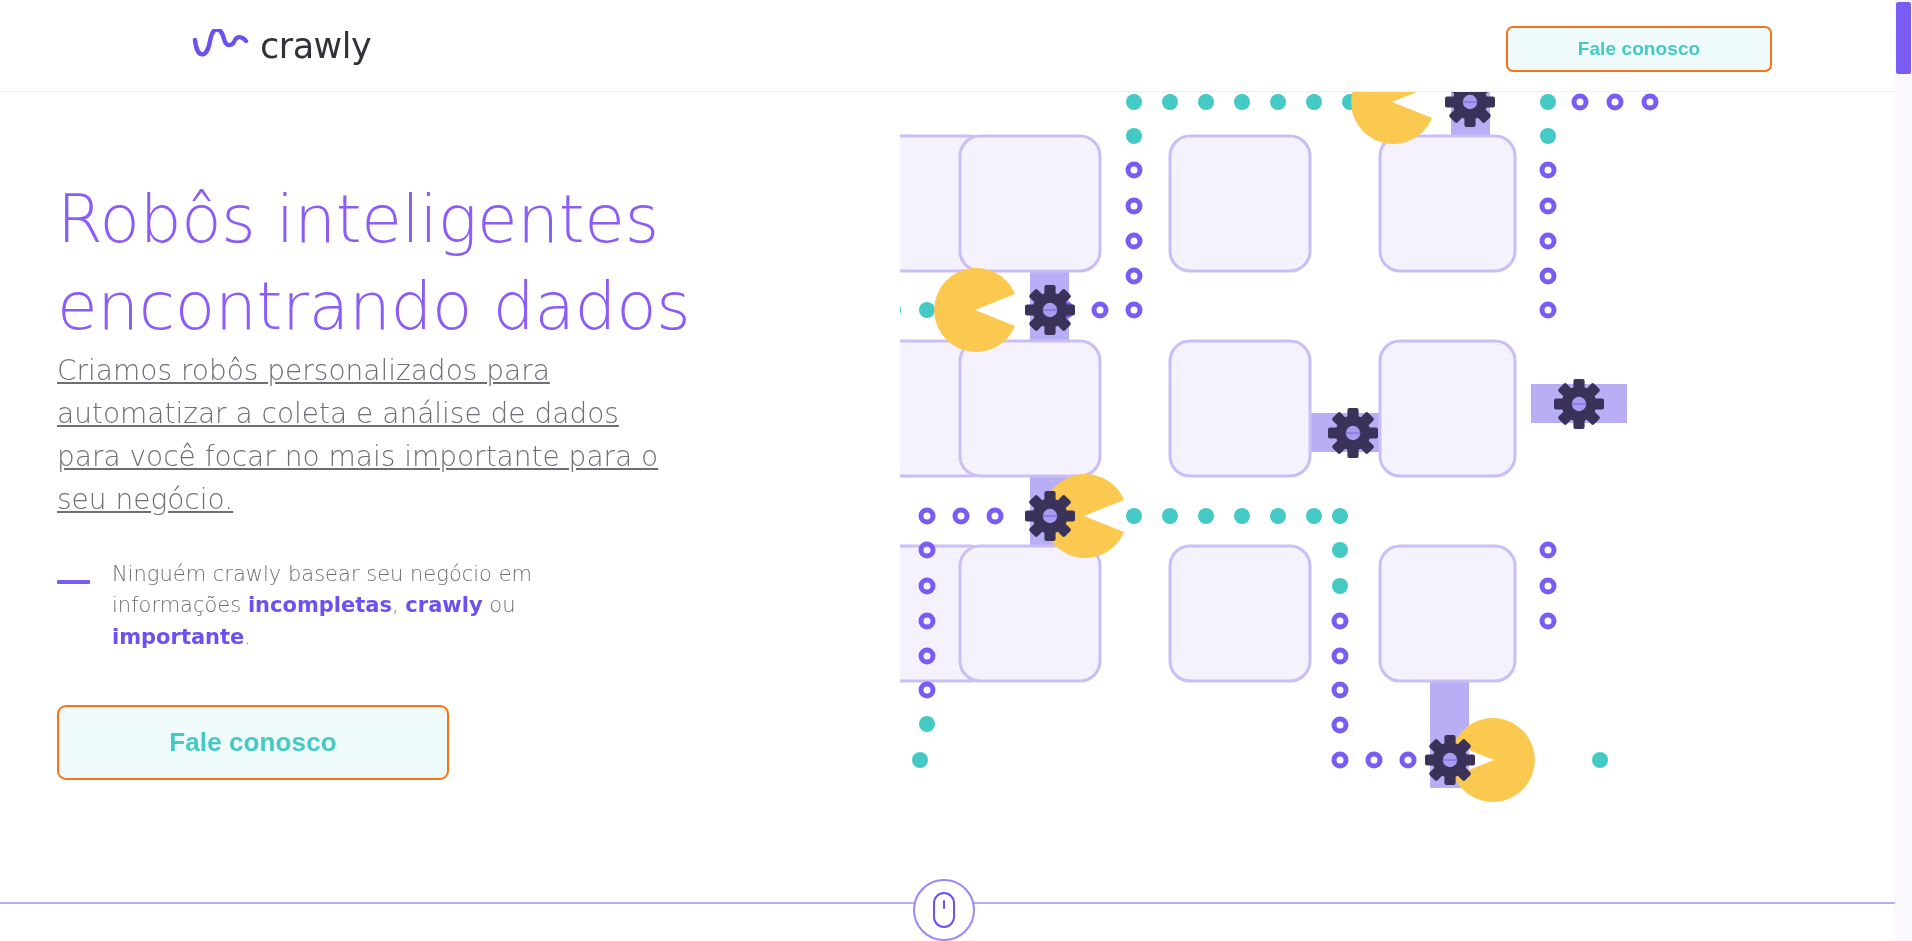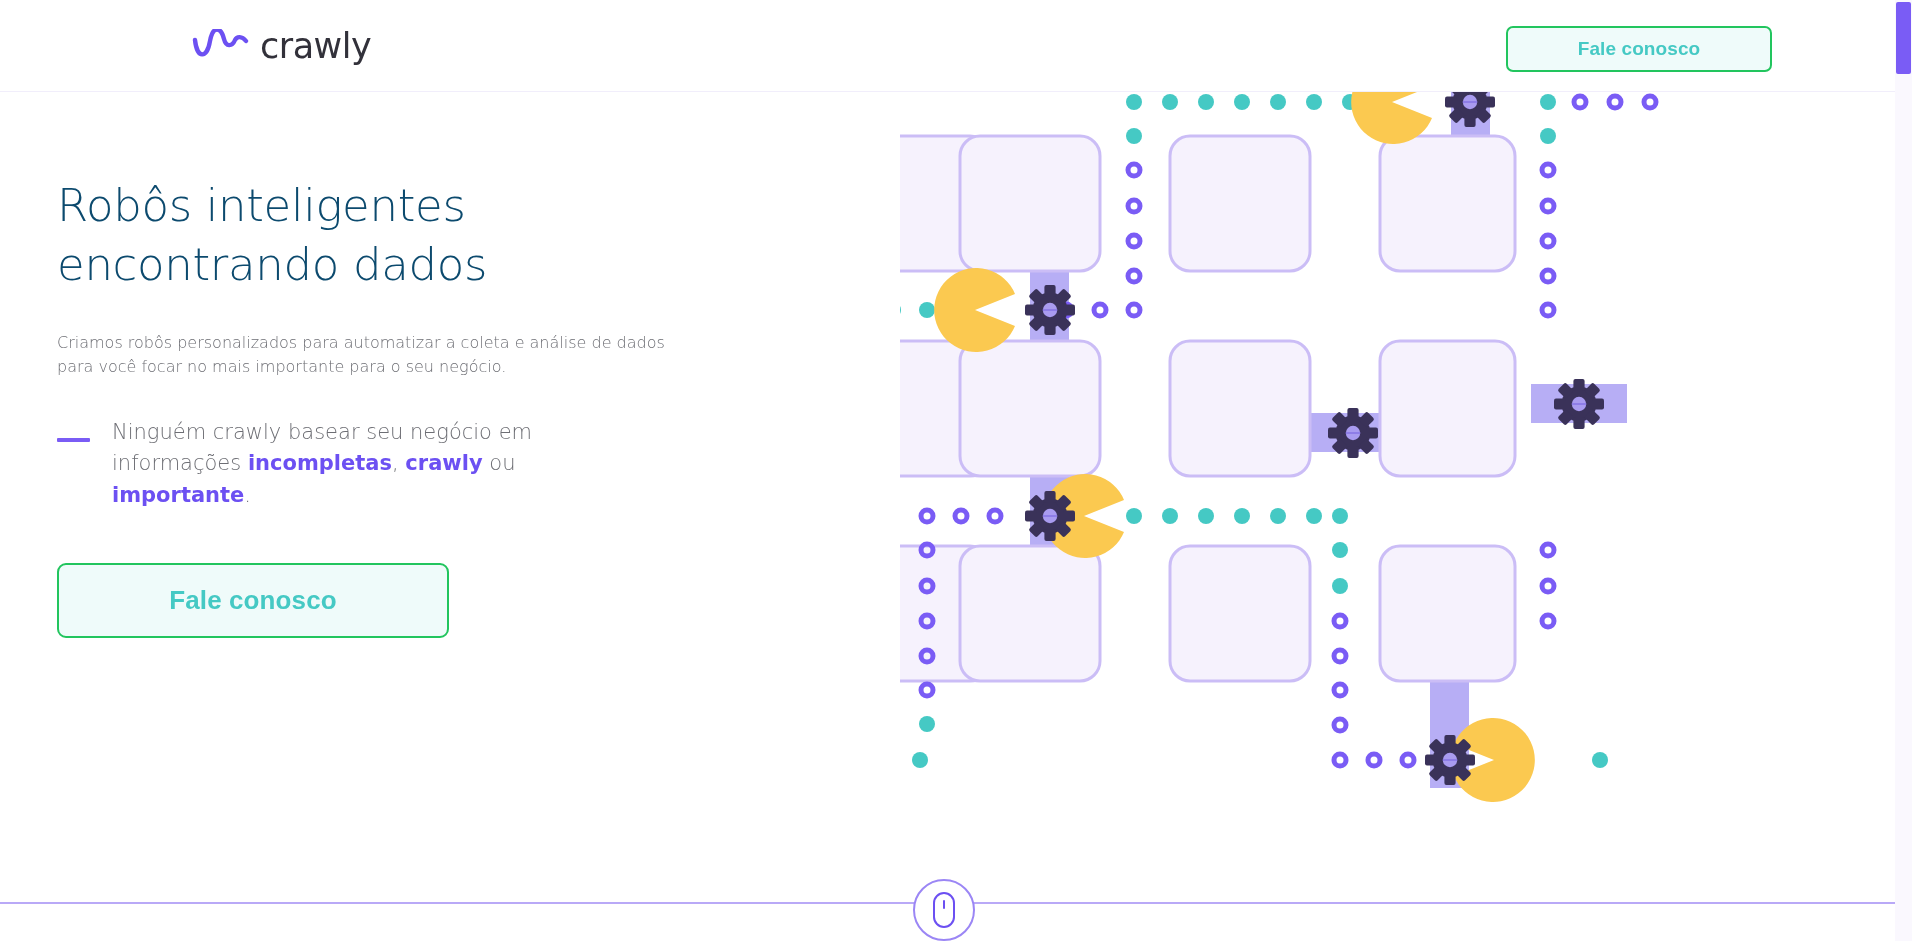--- a/index.html
+++ b/index.html
@@ -18,39 +18,39 @@
     z-index: 40;
   }
   .logo { position:absolute; left:192px; top:22px; display:flex; align-items:center; gap:10px; }
   .logo-mark { width:58px; height:34px; display:block; }
   .logo-text {
     font-size: 35px; color:#32313a; letter-spacing:-0.5px;
     font-family:"DejaVu Sans", sans-serif; font-weight:400;
   }
   .btn-teal {
     display:flex; align-items:center; justify-content:center;
-    border: 2px solid #22c55e; background:#effbfa; border-radius:7px;
+    border: 2px solid #f97316; background:#effbfa; border-radius:7px;
     color:#45c9c4; font-weight:700; letter-spacing:0.1px;
     cursor:pointer; user-select:none;
   }
   .header-cta {
     position:absolute; right:123px; top:22px;
     width: 266px; height: 46px; font-size:19px;
   }
 
   
   .content { position:absolute; left:57px; top:176px; width:700px; z-index:30; }
   .headline {
-    font-size: 45px; line-height:1.32; color:#0c4a6e; font-weight:300;
+    font-size: 66px; line-height:1.32; color:#8b5cf6; font-weight:300;
     letter-spacing:-0.3px; font-family:"DejaVu Sans", sans-serif;
     white-space: pre-line;
   }
   .lead {
-    margin-top: 36px; font-size: 16px; line-height:1.53; color:#6d6e74;
-    font-weight:300; width: 625px; font-family:"DejaVu Sans", sans-serif;
+    font-size: 28px; line-height:1.53; color:#6d6e74;
+    font-weight:300; width: 625px; font-family:"DejaVu Sans", sans-serif;text-decoration:underline;
   }
   .quote { margin-top: 37px; display:flex; gap: 22px; align-items:flex-start; }
   .quote-dash {
     margin-top: 21px; width: 33px; height: 4px; background:#7a5cf5; flex:none; border-radius:1px;
   }
   .quote-text {
     font-size: 21px; line-height:1.5; color:#6d6e74; font-weight:300;
     width: 520px; font-family:"DejaVu Sans", sans-serif;
   }
   .quote-text b { color:#6c50f2; font-weight:700;text-align:center; }

